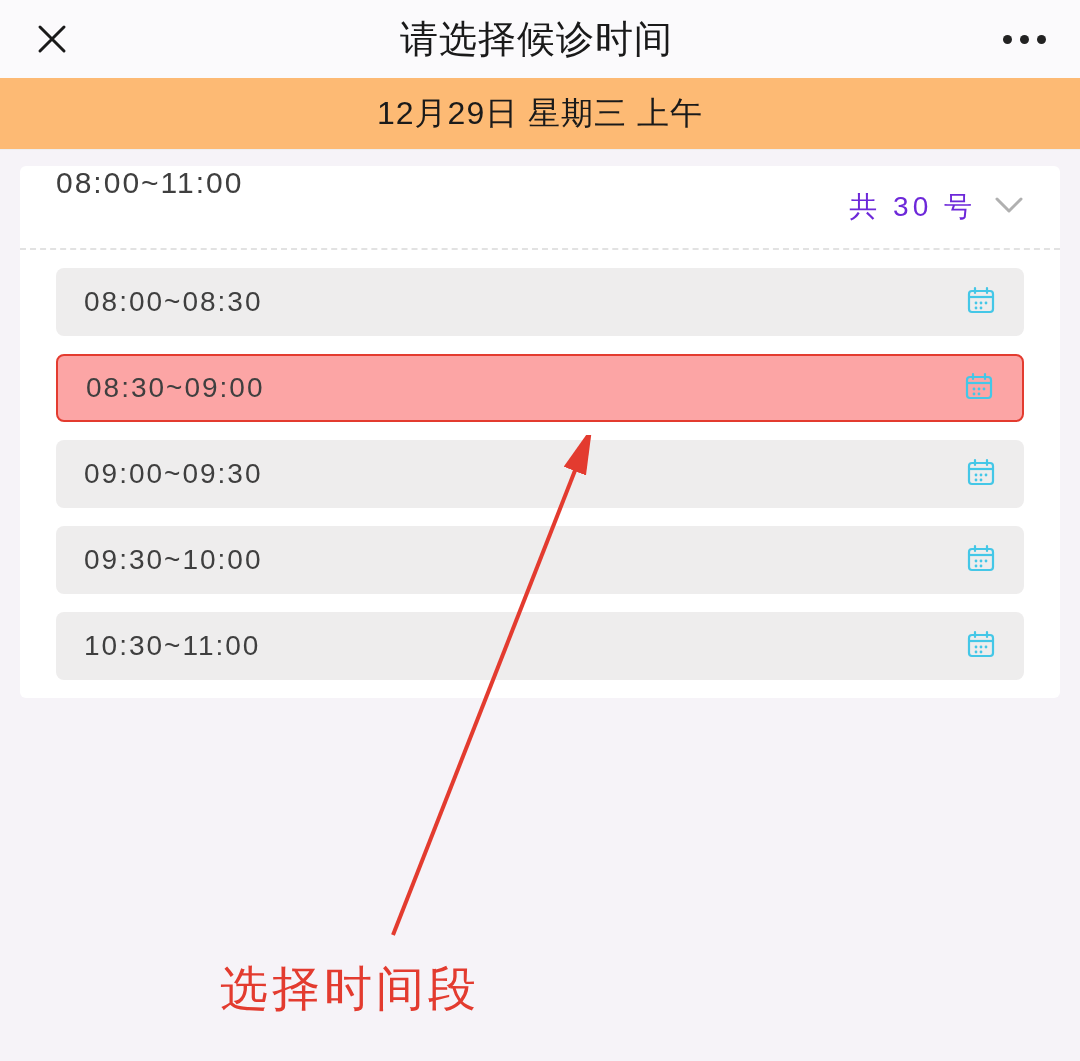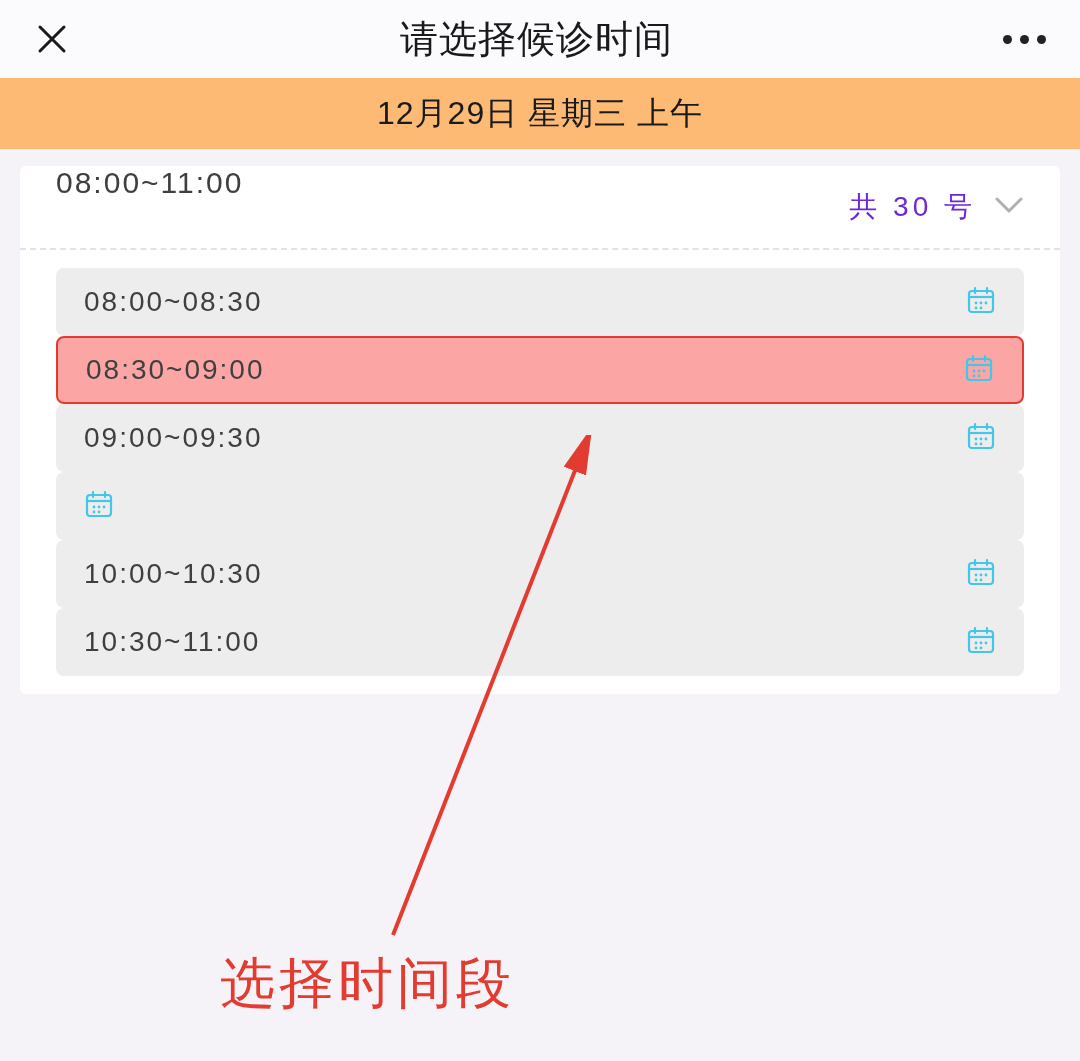--- a/index.html
+++ b/index.html
@@ -47,36 +47,36 @@
   }
   .range-row{
     height:84px;display:flex;justify-content:space-between;
     padding:0 36px;
     border-bottom:2px dashed #e2e2e2;
   }
   .range-text{font-size:30px;color:#3f3f3f;letter-spacing:2px;}
   .range-right{display:flex;align-items:center;gap:18px;}
   .range-count{font-size:28px;color:#6d28d9;letter-spacing:4px;}
   .chev{color:#b0b0b0;}
-  .slots{padding:18px 36px 0;display:flex;flex-direction:column;}
+  .slots{padding:18px 36px 0;display:flex;flex-direction:column;gap:18px;}
   .slot{
     height:68px;background:#eeeded;border-radius:8px;
     display:flex;align-items:center;justify-content:space-between;
     padding:0 28px;
   }
   .slot.selected{
     border:2px solid #e33b2f;
     background:#fca5a5;
   }
   .slot-label{font-size:28px;color:#3f3f3f;letter-spacing:2px;}
   .cal-icon{color:#44c7e7;}
   .annotation{
     position:absolute;
     left:220px; bottom:40px;
-    font-size:55px;color:#e33b2f;letter-spacing:4px;font-weight:500;
+    font-size:48px;color:#e33b2f;letter-spacing:4px;font-weight:500;
   }
   .arrow{
     position:absolute;
     left:335px; top:435px;
     pointer-events:none;
   }
 </style>
 </head>
 <body>
 
@@ -145,34 +145,21 @@
             <line x1="9" y1="3" x2="9" y2="8" stroke="#44c7e7" stroke-width="2.2" stroke-linecap="round"></line>
             <line x1="21" y1="3" x2="21" y2="8" stroke="#44c7e7" stroke-width="2.2" stroke-linecap="round"></line>
             <circle cx="10" cy="18" r="1.4" fill="#44c7e7"></circle>
             <circle cx="15" cy="18" r="1.4" fill="#44c7e7"></circle>
             <circle cx="20" cy="18" r="1.4" fill="#44c7e7"></circle>
             <circle cx="10" cy="23" r="1.4" fill="#44c7e7"></circle>
             <circle cx="15" cy="23" r="1.4" fill="#44c7e7"></circle>
           </svg></span>
       </div>
       <div class="slot">
-        <span class="cal-icon"><svg width="30" height="30" viewBox="0 0 30 30">
-            <rect x="3" y="6" width="24" height="21" rx="3" fill="none" stroke="#44c7e7" stroke-width="2.2"></rect>
-            <line x1="3" y1="12" x2="27" y2="12" stroke="#44c7e7" stroke-width="2.2"></line>
-            <line x1="9" y1="3" x2="9" y2="8" stroke="#44c7e7" stroke-width="2.2" stroke-linecap="round"></line>
-            <line x1="21" y1="3" x2="21" y2="8" stroke="#44c7e7" stroke-width="2.2" stroke-linecap="round"></line>
-            <circle cx="10" cy="18" r="1.4" fill="#44c7e7"></circle>
-            <circle cx="15" cy="18" r="1.4" fill="#44c7e7"></circle>
-            <circle cx="20" cy="18" r="1.4" fill="#44c7e7"></circle>
-            <circle cx="10" cy="23" r="1.4" fill="#44c7e7"></circle>
-            <circle cx="15" cy="23" r="1.4" fill="#44c7e7"></circle>
-          </svg></span>
-      </div>
-      <div class="slot">
-        <span class="slot-label">10:00~10:30</span>
+        <span class="slot-label">09:30~10:00</span>
         <span class="cal-icon"><svg width="30" height="30" viewBox="0 0 30 30">
             <rect x="3" y="6" width="24" height="21" rx="3" fill="none" stroke="#44c7e7" stroke-width="2.2"></rect>
             <line x1="3" y1="12" x2="27" y2="12" stroke="#44c7e7" stroke-width="2.2"></line>
             <line x1="9" y1="3" x2="9" y2="8" stroke="#44c7e7" stroke-width="2.2" stroke-linecap="round"></line>
             <line x1="21" y1="3" x2="21" y2="8" stroke="#44c7e7" stroke-width="2.2" stroke-linecap="round"></line>
             <circle cx="10" cy="18" r="1.4" fill="#44c7e7"></circle>
             <circle cx="15" cy="18" r="1.4" fill="#44c7e7"></circle>
             <circle cx="20" cy="18" r="1.4" fill="#44c7e7"></circle>
             <circle cx="10" cy="23" r="1.4" fill="#44c7e7"></circle>
             <circle cx="15" cy="23" r="1.4" fill="#44c7e7"></circle>

